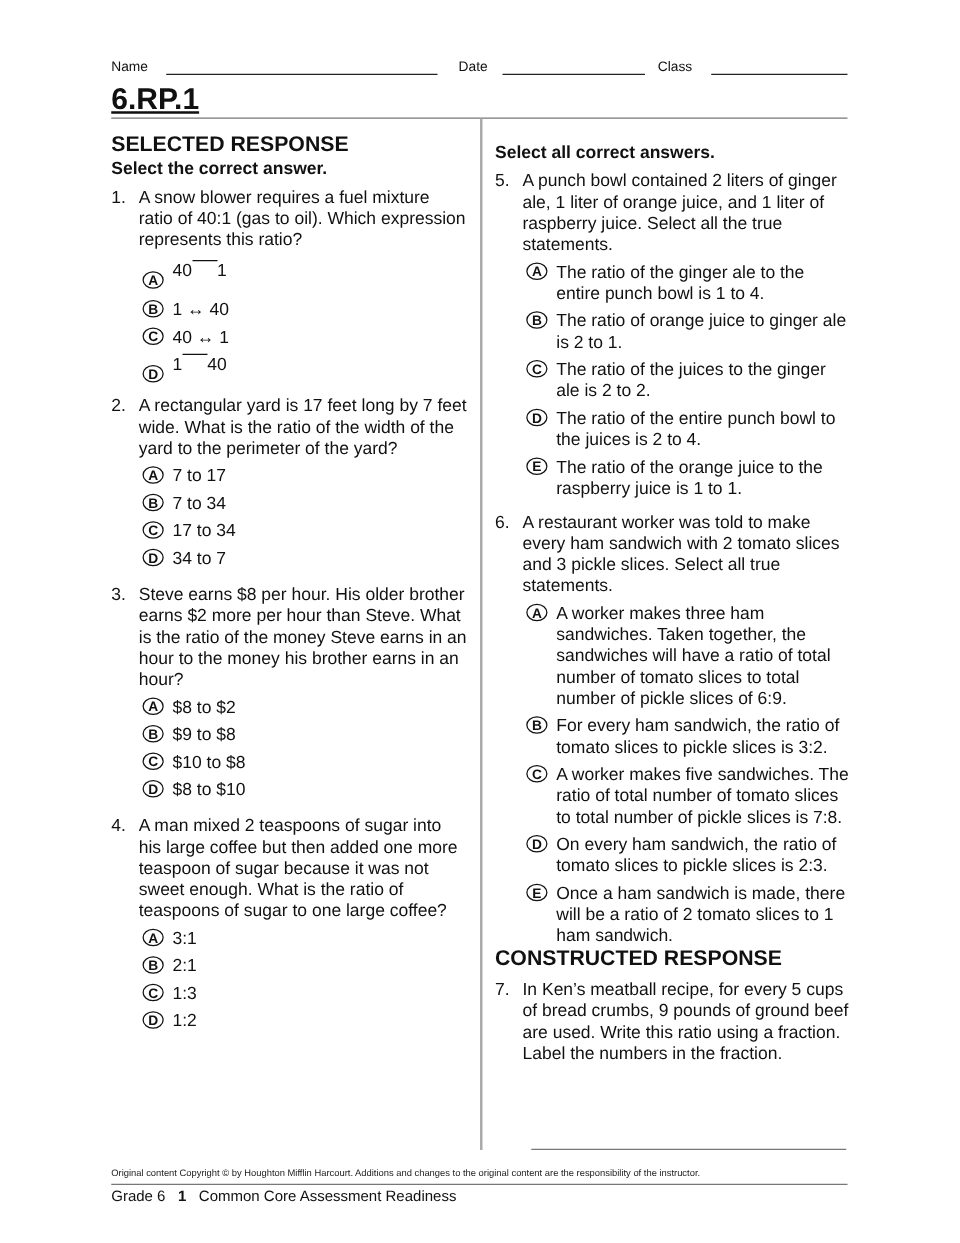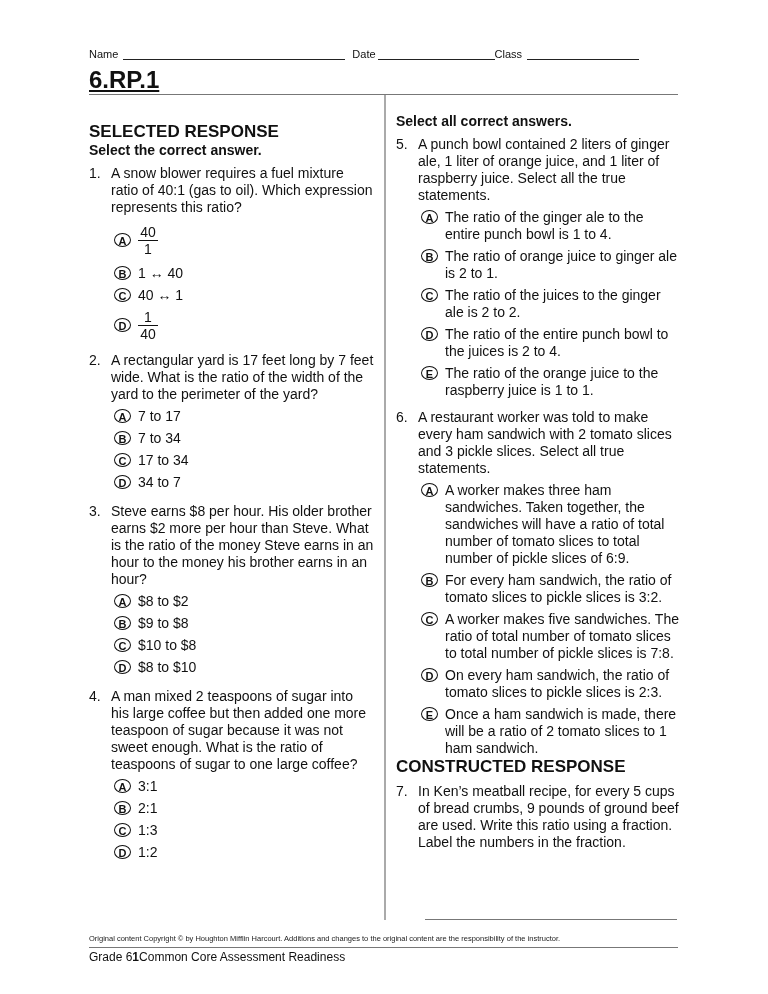--- a/index.html
+++ b/index.html
@@ -1,52 +1,52 @@
 <!DOCTYPE html>
 <html><head>
 <meta charset="utf-8">
 <style>
   html, body { margin:0; padding:0; background:#fff; }
   body { width:768px; height:994px; position:relative; font-family:"Liberation Sans", sans-serif; color:#111; }
-  .abs { position:absolute; }
+  .abs { position:absolute;gap:10px; }
   .hdr { top:48px; left:89px; width:589px; font-size:11px; display:flex; align-items:flex-end; }
   .hdr .line { border-bottom:1px solid #222; display:inline-block; height:11px; }
   .title { top:66px; left:89px; font-size:24px; font-weight:bold;text-decoration:underline; }
   .rule { left:89px; width:589px; border-top:1.3px solid #777; }
   .divider { left:384px; top:95px; height:825px; border-left:2px solid #aaa; }
   .col { font-size:14px; line-height:17px; }
   .sec { font-size:17px; font-weight:bold; line-height:20px; }
   .inst { font-size:14px; font-weight:bold; }
   .q { display:flex; margin-top:8px; }
   .q .num { width:22px; text-align:left; flex:none; }
   .q .txt { flex:1; }
   .opt { display:flex; align-items:flex-start; margin-top:5px; margin-left:25px; }
   .bub { flex:none; width:17px; height:14px; border:1.2px solid #111; border-radius:50%; font-size:11px; font-weight:bold; text-align:center; line-height:14px; margin-right:7px; margin-top:1px; box-sizing:border-box; }
-  .frac { display:inline-flex; flex-direction:column; align-items:center; line-height:16px; }
+  .frac { display:inline-flex; flex-direction:row; line-height:16px; }
   .frac .bar { border-top:1px solid #111; width:20px; }
   .foot-copy { top:934px; left:89px; font-size:7.5px; color:#222; }
   .foot { top:950px; left:89px; width:589px; font-size:12px; display:flex; justify-content:flex-start; }
   .ansline { left:425px; top:919px; width:252px; border-top:1px solid #777; }
 </style>
 </head>
 <body>
 
 <div class="abs hdr">
   <span>Name</span>
   <span class="line" style="width:222px;margin-left:5px;"></span>
   <span style="margin-left:7px;">Date</span>
   <span class="line" style="width:117px;margin-left:2px;"></span>
   <span style="margin-left:0;">Class</span>
   <span class="line" style="width:112px;margin-left:5px;"></span>
 </div>
 <div class="abs title">6.RP.1</div>
 <div class="abs rule" style="top:94px;"></div>
 <div class="abs divider"></div>
 
-<div class="abs col" style="left:89px; top:122px; width:285px;">
+<div class="abs col" style="left:89px; top:106px; width:285px;">
   <div class="sec">SELECTED RESPONSE</div>
   <div class="inst">Select the correct answer.</div>
 
   <div>
     <div class="q" style="margin-top:6px;">
         <span class="num">1.</span>
         <span class="txt">A snow blower requires a fuel mixture ratio of 40:1 (gas to oil). Which expression represents this ratio?</span>
       </div>
     <div class="opt" style="margin-top:8px;">
         <span class="bub" style="margin-top:9px;">A</span>

